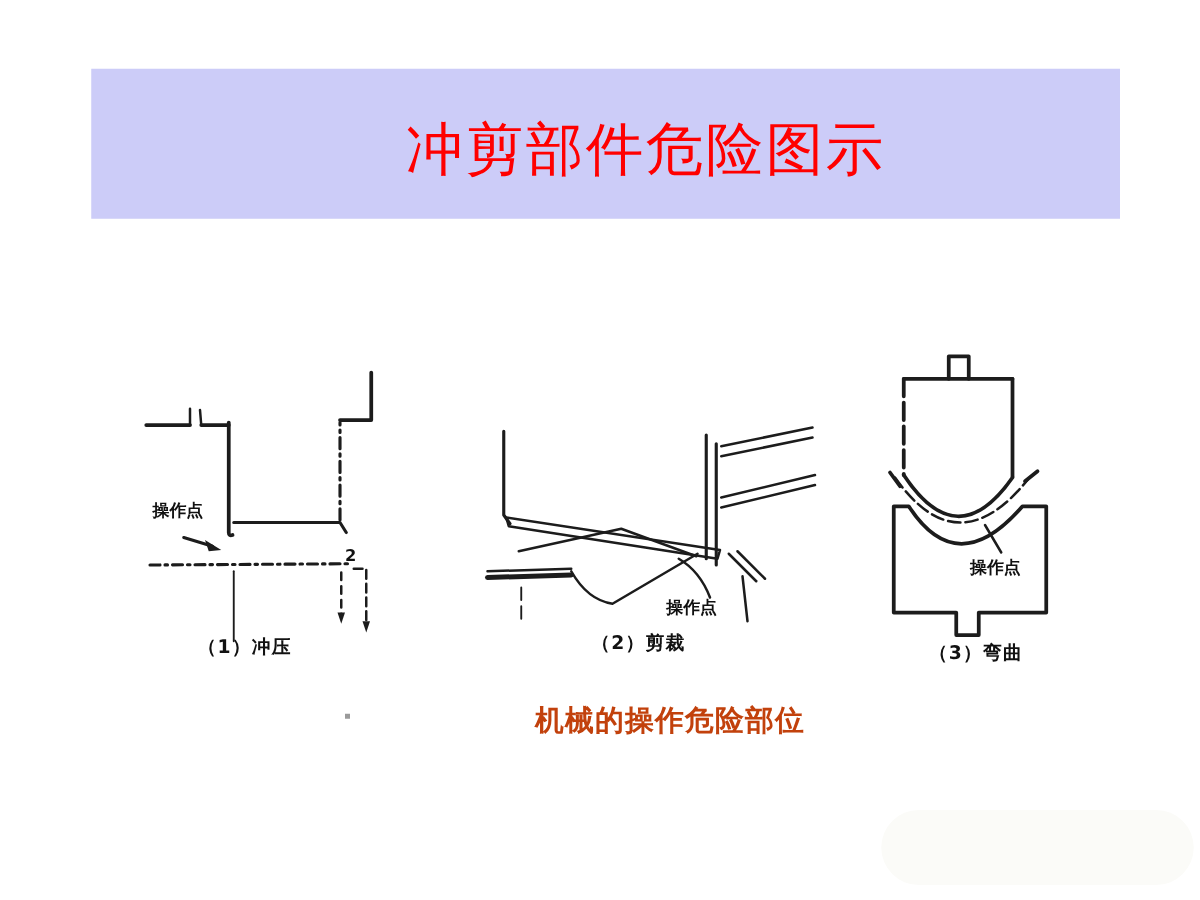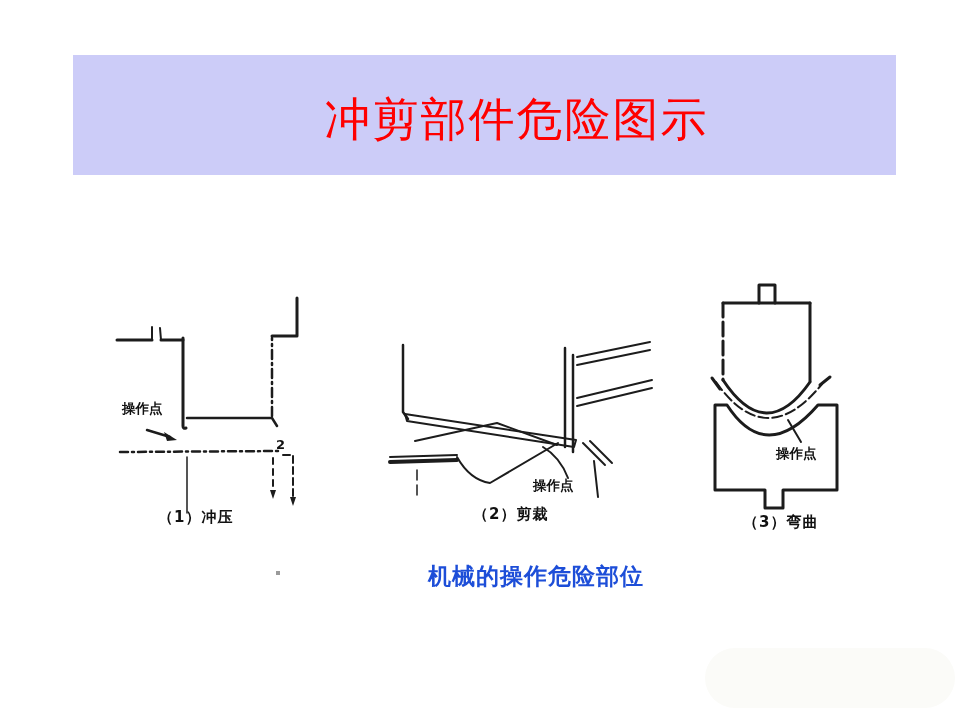--- a/index.html
+++ b/index.html
@@ -25,21 +25,21 @@
   .figure-area{position:absolute;left:0;top:0;width:960px;height:720px;}
   svg{position:absolute;overflow:visible;}
   svg .stroke{stroke:var(--ink);fill:none;stroke-linecap:round;stroke-linejoin:round;}
   svg .fillink{fill:var(--ink);stroke:none;}
   svg text{fill:#111;font-family:"DejaVu Sans","Liberation Sans",sans-serif;font-weight:bold;}
   .small-label{font-size:13.5px;}
   .diagram-caption{font-size:15px;letter-spacing:1px;}
 
   .figure-caption{
     position:absolute;left:428px;top:561px;
-    font-size:23px;font-weight:bold;color:#1d4ed8;letter-spacing:1px;white-space:nowrap;
+    font-size:23px;font-weight:bold;color:#c2410c;letter-spacing:1px;white-space:nowrap;
   }
   .speck{position:absolute;left:276px;top:571px;width:4px;height:4px;background:#9a9a9a;}
   .watermark-blob{
     position:absolute;left:705px;top:648px;width:250px;height:60px;
     background:#fbfbf8;border-radius:30px;
   }
 </style>
 </head>
 <body>
 

